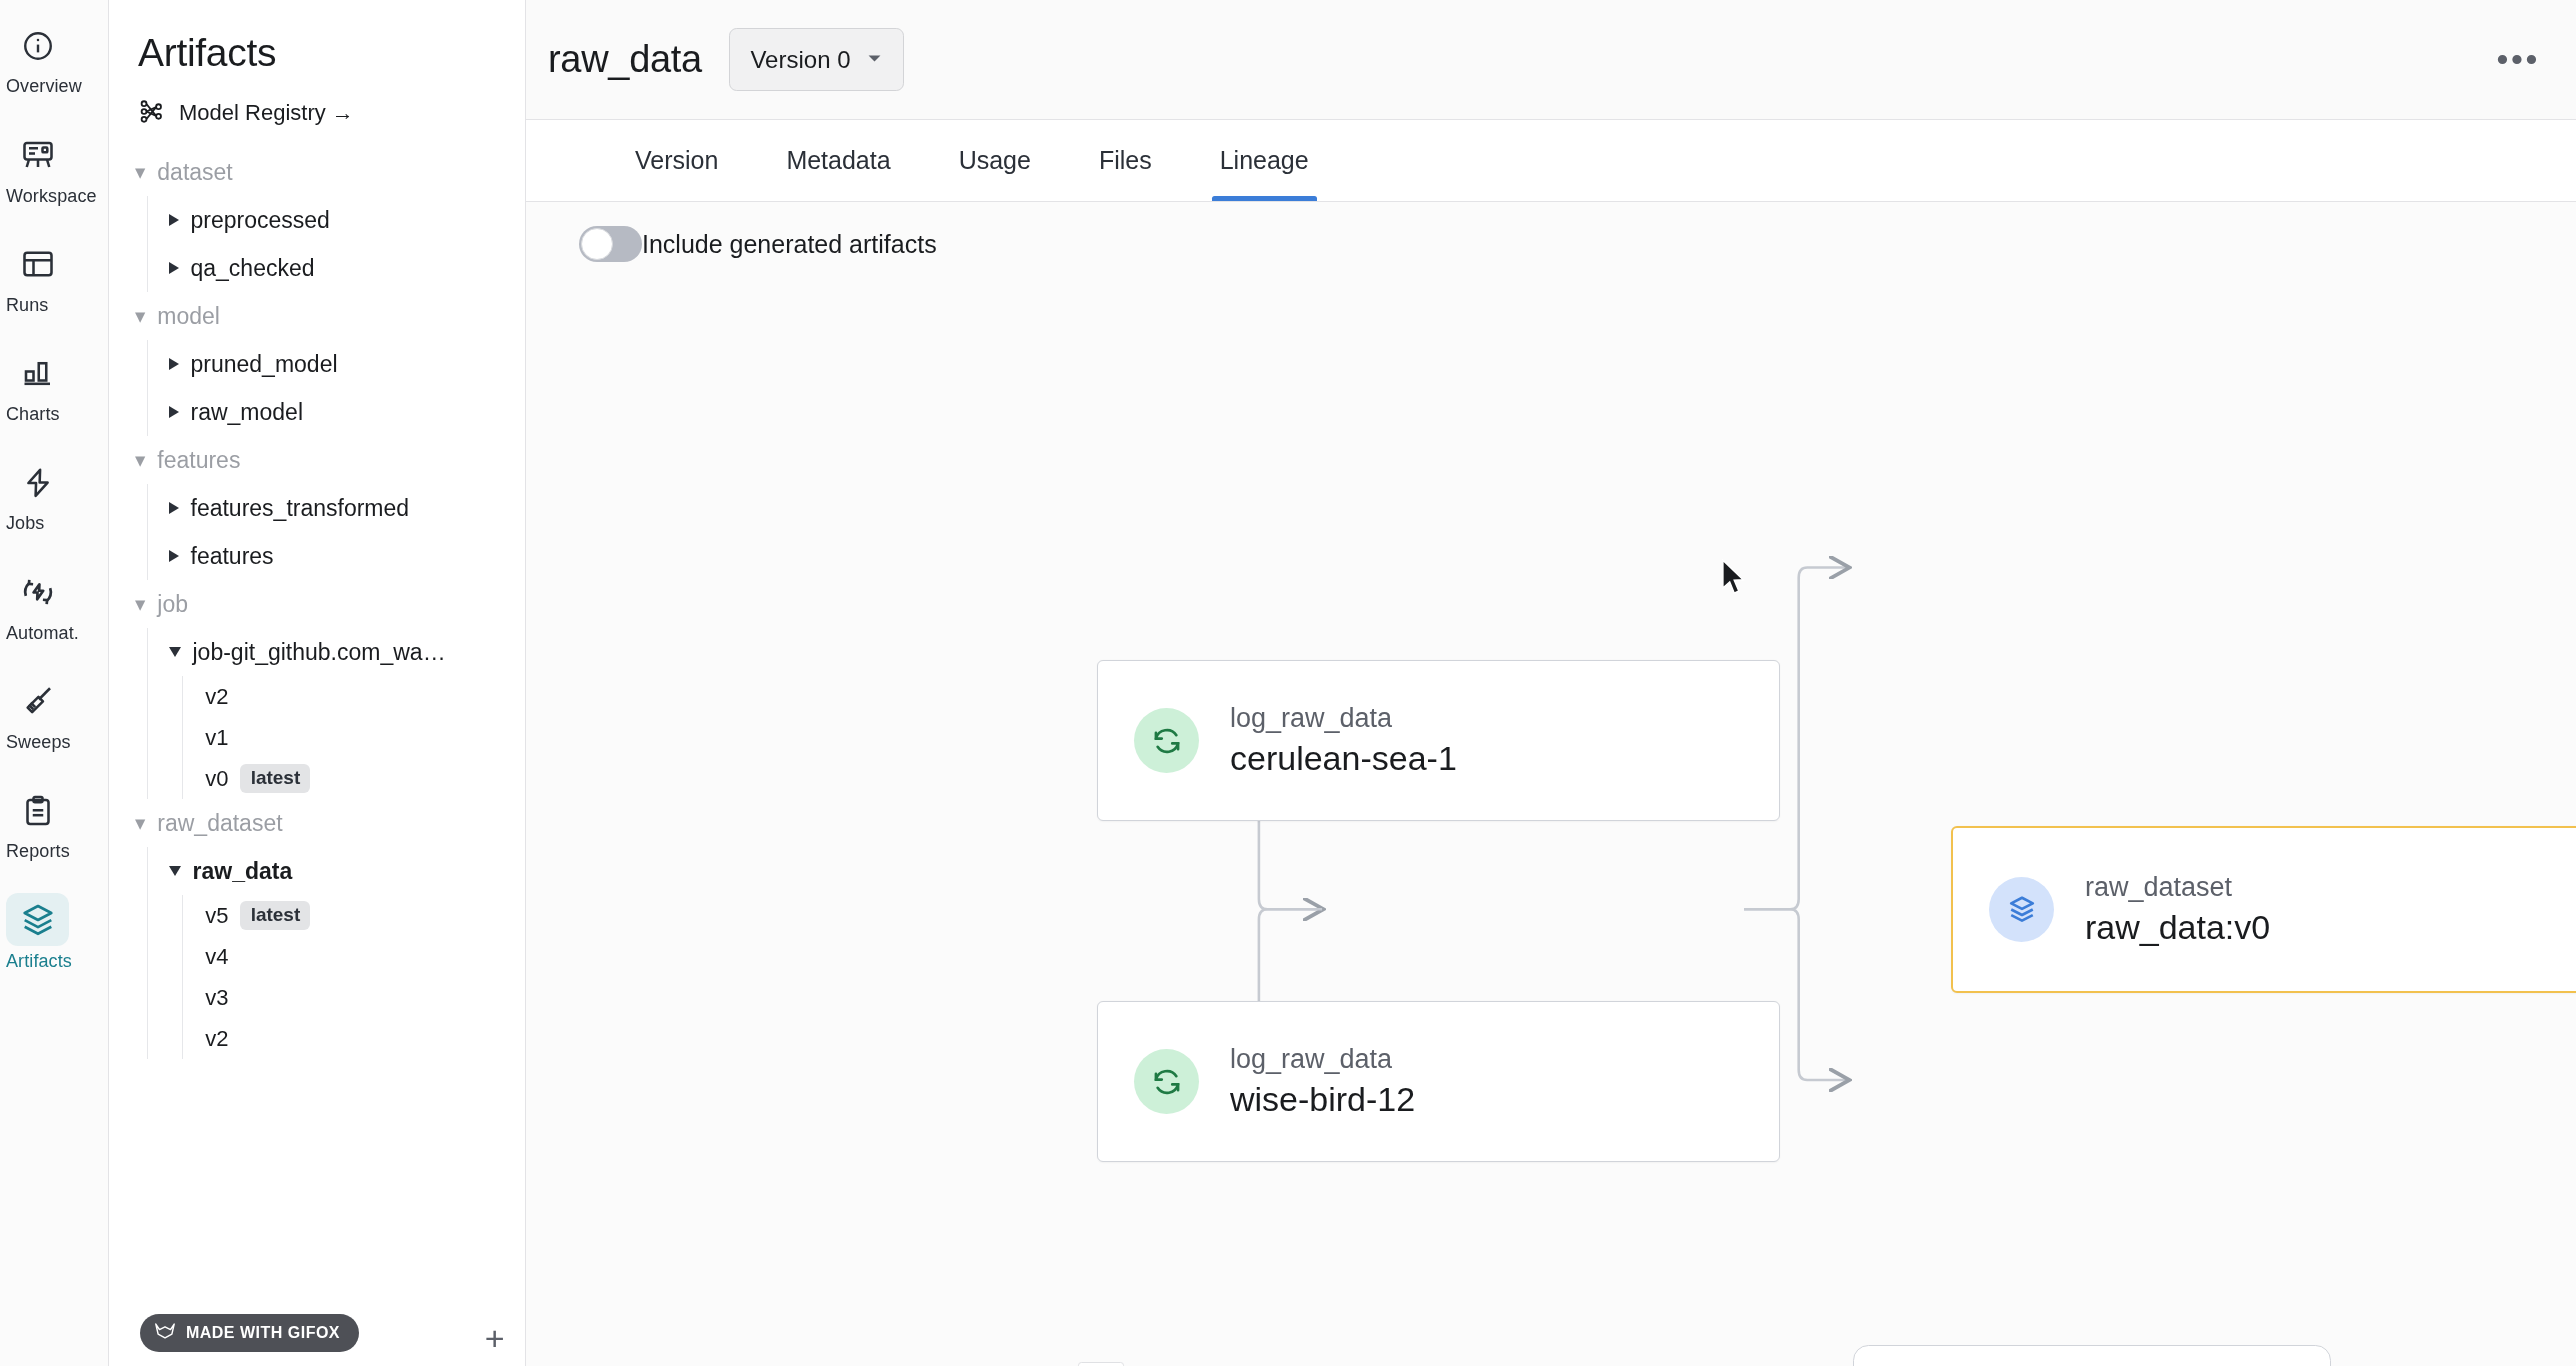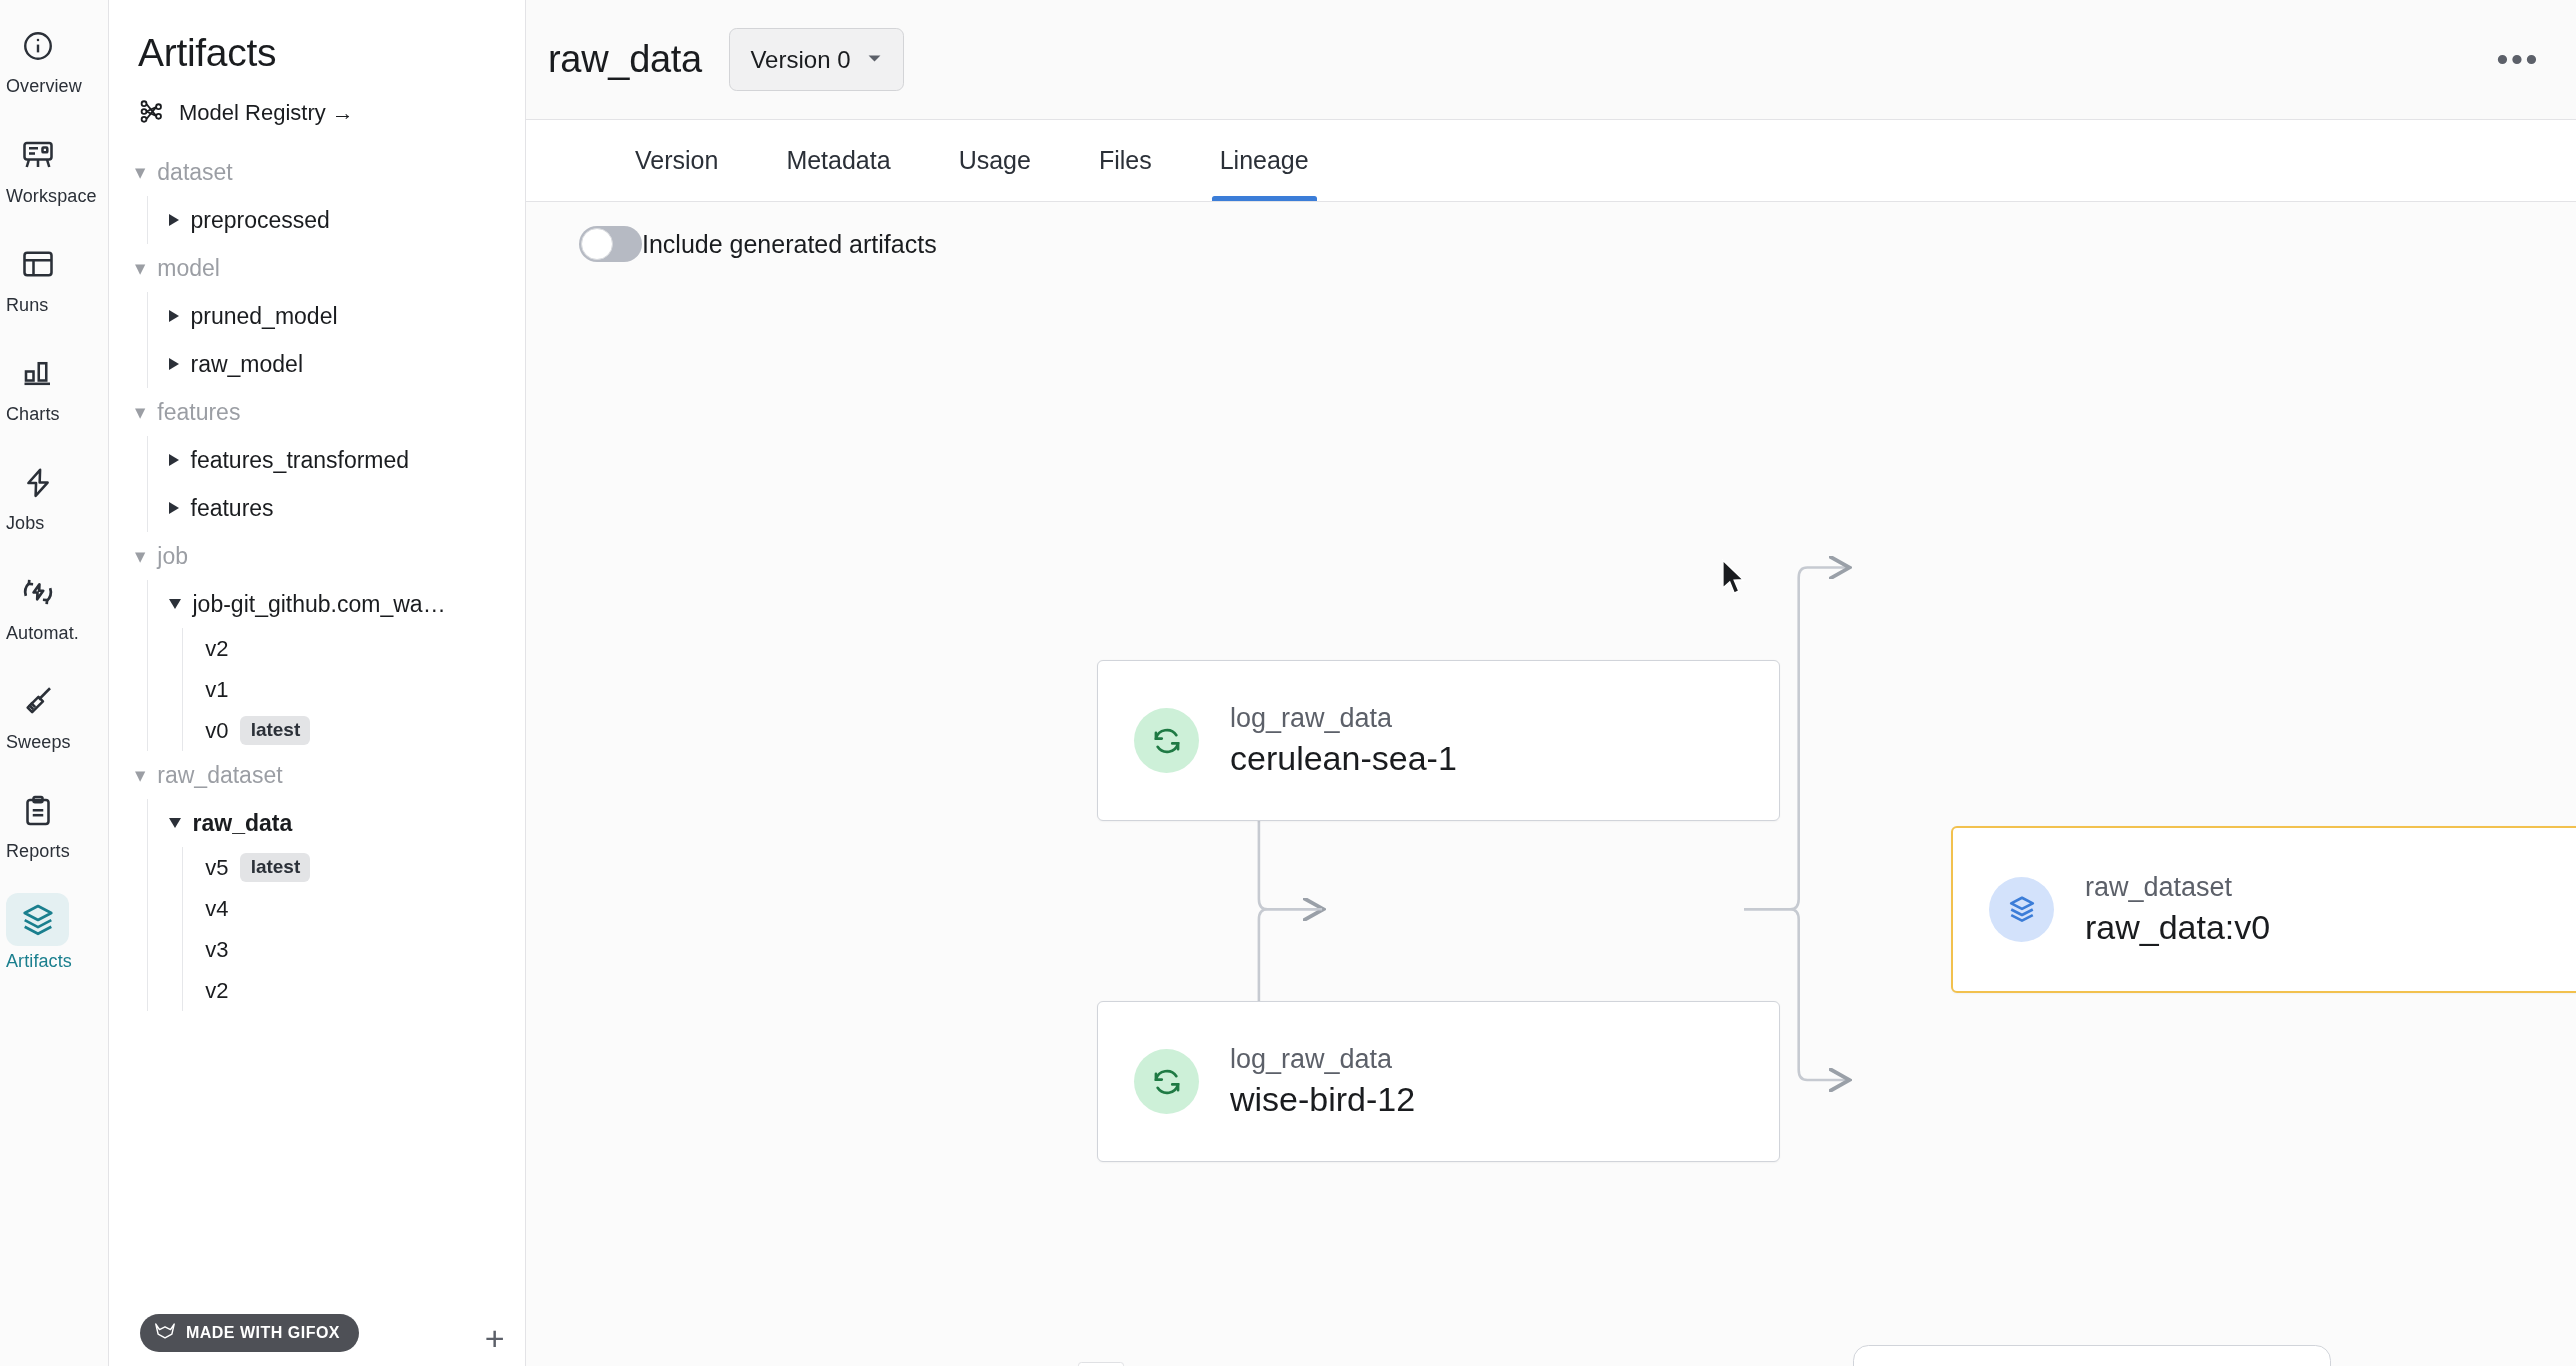--- a/index.html
+++ b/index.html
@@ -352,20 +352,24 @@
     <div class="tree" id="tree">
         <div class="grp-head">
           <span class="chev">▾</span>
           <span class="lbl">dataset</span>
         </div>
         <div class="grp-body">
           <div class="art-row">
             <span class="caret-r"></span>
             <span class="lbl">preprocessed</span>
           </div>
+          <div class="art-row">
+            <span class="caret-r"></span>
+            <span class="lbl">qa_checked</span>
+          </div>
         </div>
         <div class="grp-head">
           <span class="chev">▾</span>
           <span class="lbl">model</span>
         </div>
         <div class="grp-body">
           <div class="art-row">
             <span class="caret-r"></span>
             <span class="lbl">pruned_model</span>
           </div>

